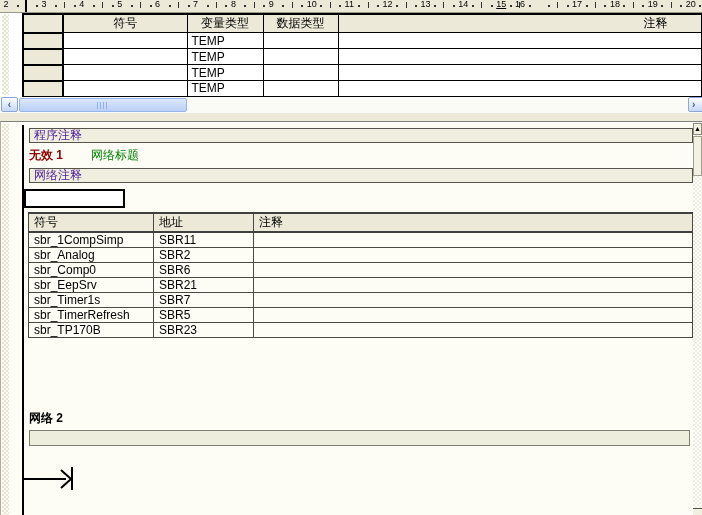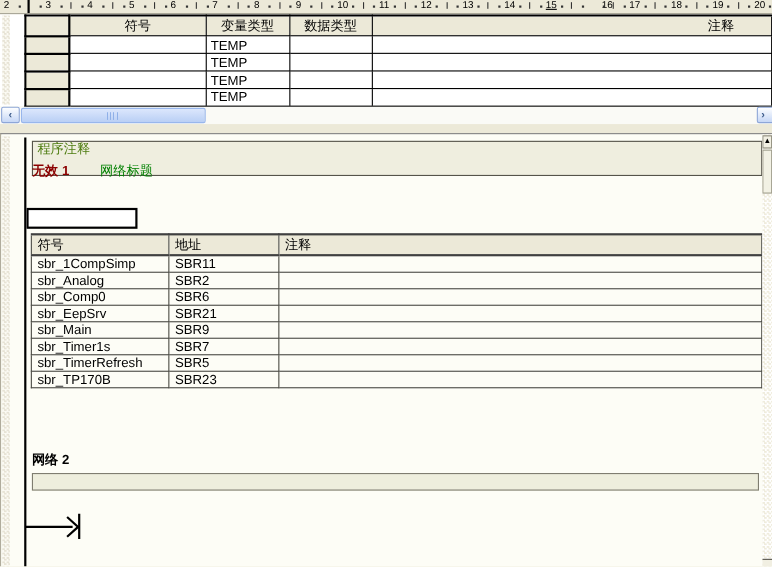--- a/index.html
+++ b/index.html
@@ -56,22 +56,22 @@
   }
   
   .divider { position:absolute; left:0; top:113px; width:702px; height:8px; background:#ECE9D8; }
   
   .editor {
     position:absolute; left:0; top:121px; width:702px; height:394px;
     background:#FDFDF6; border-top:1px solid #808080; border-left:1px solid #b0ac9c; overflow:hidden;
   }
   .rail { position:absolute; left:21px; top:3px; width:2px; height:391px; background:#000; }
   .cbox {
-    position:absolute; left:28px; width:664px; height:32px;
-    background:#EFEEDF; border:1px solid #55534a; color:#4d7c0f;
+    position:absolute; left:28px; width:664px; height:15px;
+    background:#EFEEDF; border:1px solid #55534a; color:#4c1d95;
     line-height:13px; padding-left:4px; overflow:hidden; white-space:nowrap;
   }
   .invalid-line { position:absolute; left:28px; top:25px; height:15px; white-space:nowrap; }
   .invalid { color:#8B0000; font-weight:bold; }
   .nettitle { color:#008000; position:absolute; left:62px; top:0; }
   .selbox {
     position:absolute; left:23px; top:67px; width:101px; height:19px;
     background:#fff; border:2px solid #000;
   }
   .symtable {
@@ -164,21 +164,21 @@
     <span class="ruler-tick" style="left: 443.4px;"></span>
     <span class="ruler-dot" style="left: 452.8px;"></span>
     <span class="ruler-num" style="left: 458.3px;">14</span>
     <span class="ruler-dot" style="left: 471.8px;"></span>
     <span class="ruler-tick" style="left: 481.3px;"></span>
     <span class="ruler-dot" style="left: 490.7px;"></span>
     <span class="ruler-num" style="left: 496.2px; text-decoration: underline;">15</span>
     <span class="ruler-dot" style="left: 509.7px;"></span>
     <span class="ruler-tick" style="left: 519.2px;"></span>
     <span class="ruler-dot" style="left: 528.6px;"></span>
-    <span class="ruler-num" style="left: 547px;">16</span>
+    <span class="ruler-num" style="left: 515px;">16</span>
     <span class="ruler-dot" style="left: 547.6px;"></span>
     <span class="ruler-tick" style="left: 557.1px;"></span>
     <span class="ruler-dot" style="left: 566.5px;"></span>
     <span class="ruler-num" style="left: 572px;">17</span>
     <span class="ruler-dot" style="left: 585.5px;"></span>
     <span class="ruler-tick" style="left: 595px;"></span>
     <span class="ruler-dot" style="left: 604.4px;"></span>
     <span class="ruler-num" style="left: 609.9px;">18</span>
     <span class="ruler-dot" style="left: 623.4px;"></span>
     <span class="ruler-tick" style="left: 632.9px;"></span>
@@ -254,20 +254,23 @@
 
   <div class="cbox" style="top:6px;">
     <span>程序注释</span>
   </div>
 
   <div class="invalid-line">
     <span class="invalid">无效 1</span>
     <span class="nettitle">网络标题</span>
   </div>
 
+  <div class="cbox" style="top:46px;">
+    <span>网络注释</span>
+  </div>
 
   <div class="selbox"></div>
 
   <table class="symtable">
     <tbody>
         <tr class="hdr">
       <td style="width:125px;">符号</td>
       <td style="width:100px;">地址</td>
       <td>注释</td>
     </tr>
@@ -285,25 +288,20 @@
       <td>sbr_Comp0</td>
       <td>SBR6</td>
       <td class="comment"></td>
     </tr>
     <tr>
       <td>sbr_EepSrv</td>
       <td>SBR21</td>
       <td class="comment"></td>
     </tr>
     <tr>
-      <td>sbr_Main</td>
-      <td>SBR9</td>
-      <td class="comment"></td>
-    </tr>
-    <tr>
       <td>sbr_Timer1s</td>
       <td>SBR7</td>
       <td class="comment"></td>
     </tr>
     <tr>
       <td>sbr_TimerRefresh</td>
       <td>SBR5</td>
       <td class="comment"></td>
     </tr>
     <tr>

